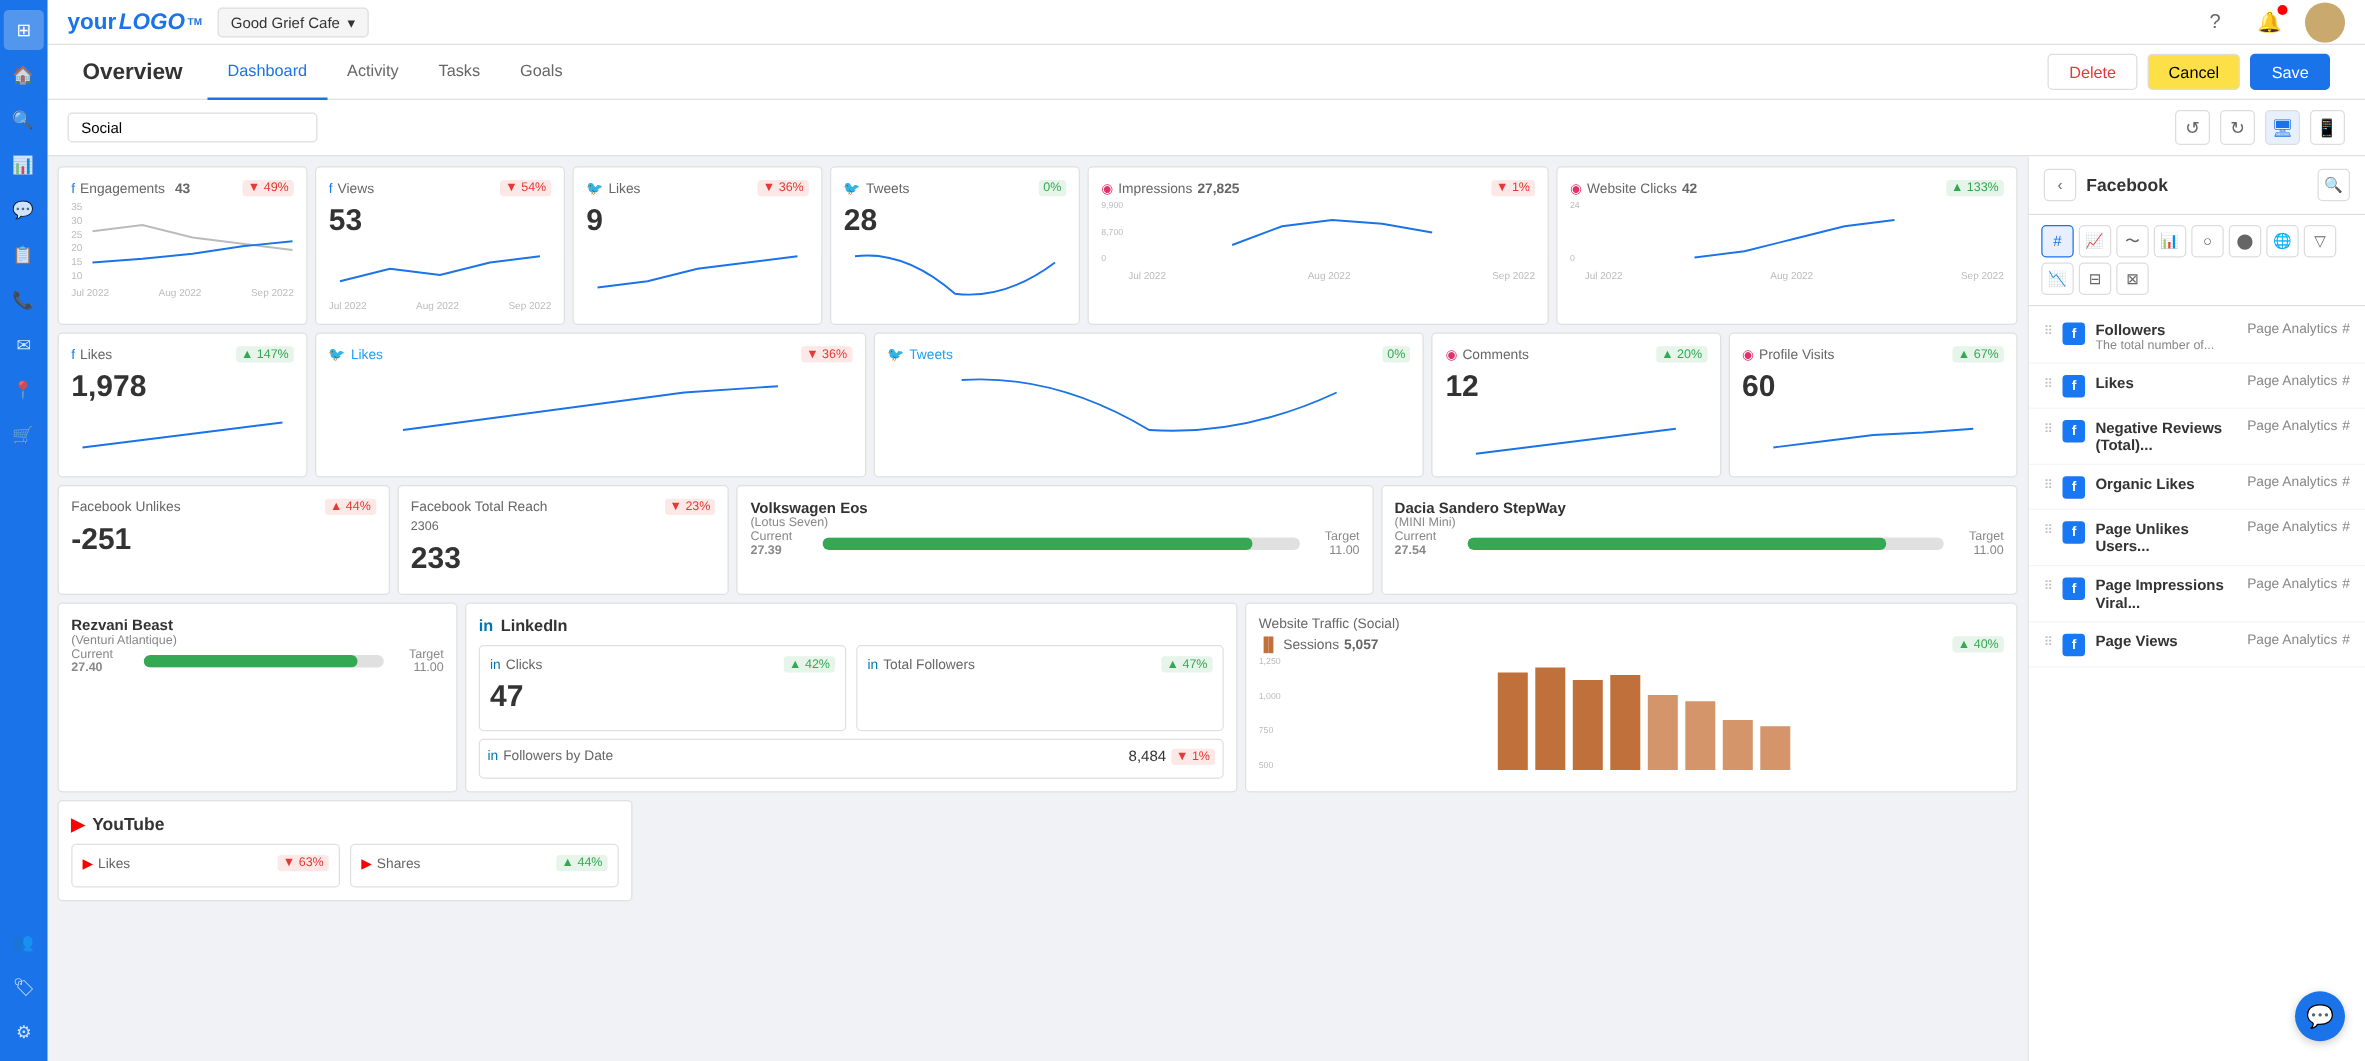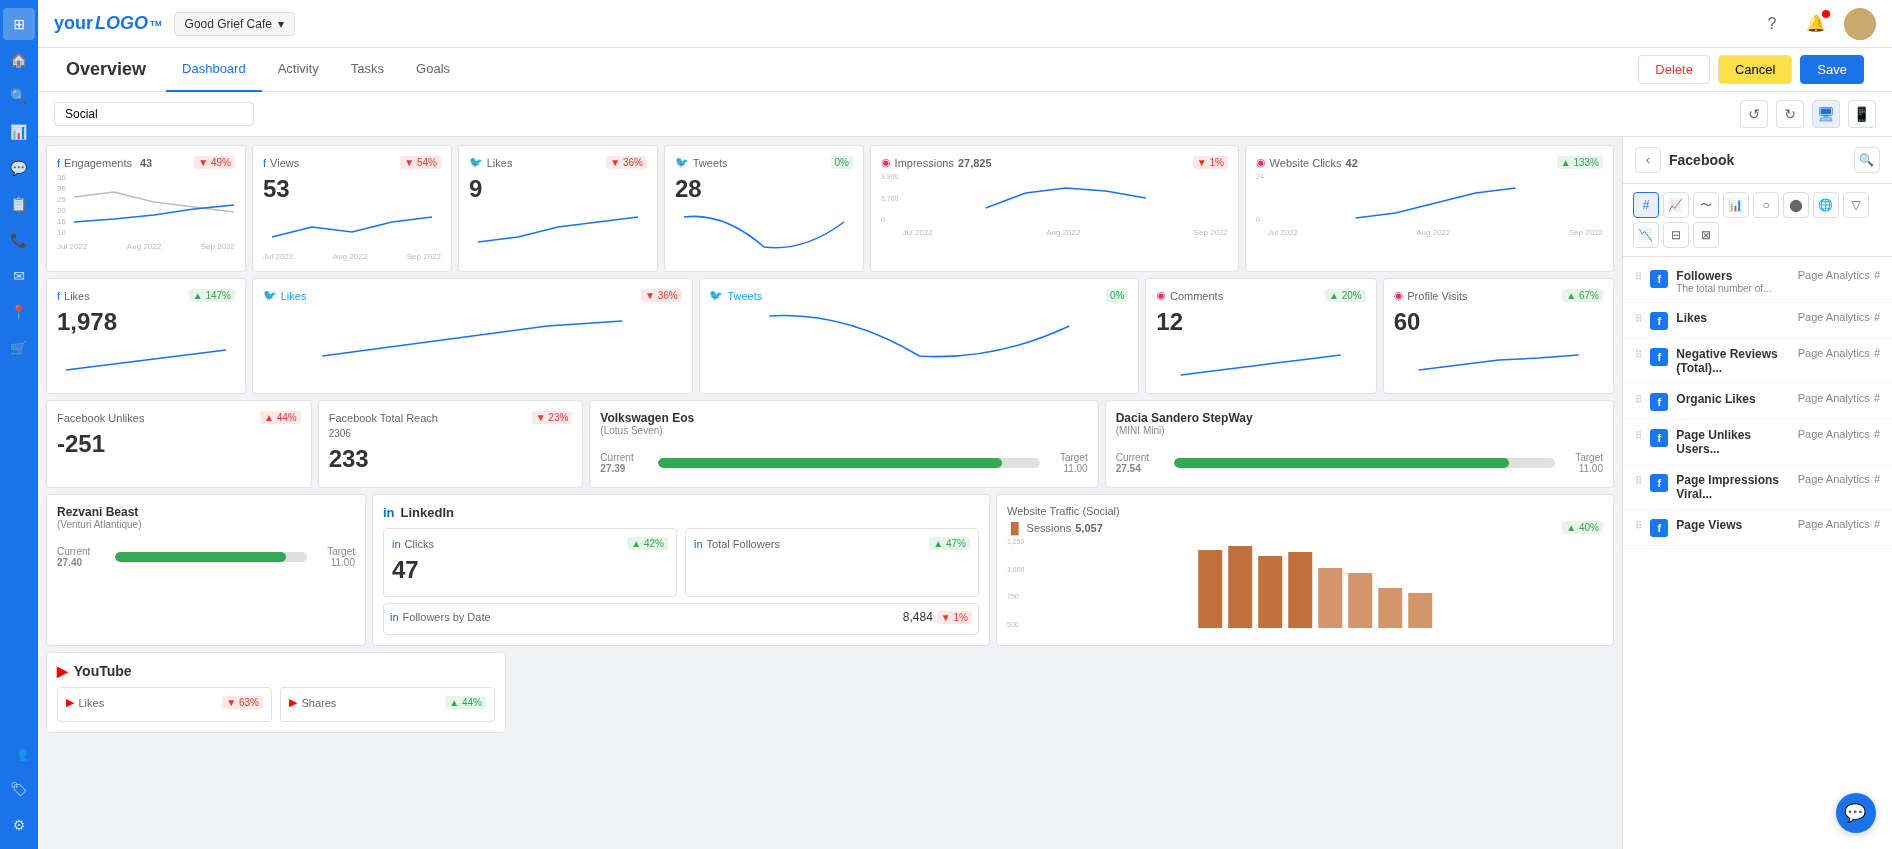--- a/index.html
+++ b/index.html
@@ -37,21 +37,21 @@
       display: flex;
       flex-direction: column;
       overflow: hidden;
     }
 
     
     .top-header {
       background: #fff;
       border-bottom: 1px solid #e0e0e0;
       padding: 0 16px;
-      height: 48px;
+      height: 36px;
       display: flex;
       align-items: center;
       justify-content: space-between;
       flex-shrink: 0;
     }
     .top-header-left {
       display: flex;
       align-items: center;
       gap: 12px;
     }
@@ -245,21 +245,21 @@
       font-weight: 600;
     }
     .progress-subtitle {
       font-size: 10px;
       color: #888;
     }
     .progress-row {
       display: flex;
       align-items: center;
       justify-content: space-between;
-      margin-top: 16px;
+      margin-top: 0;
       gap: 8px;
     }
     .progress-label {
       font-size: 10px;
       color: #888;
       width: 50px;
       flex-shrink: 0;
     }
     .progress-bar-container {
       flex: 1;

